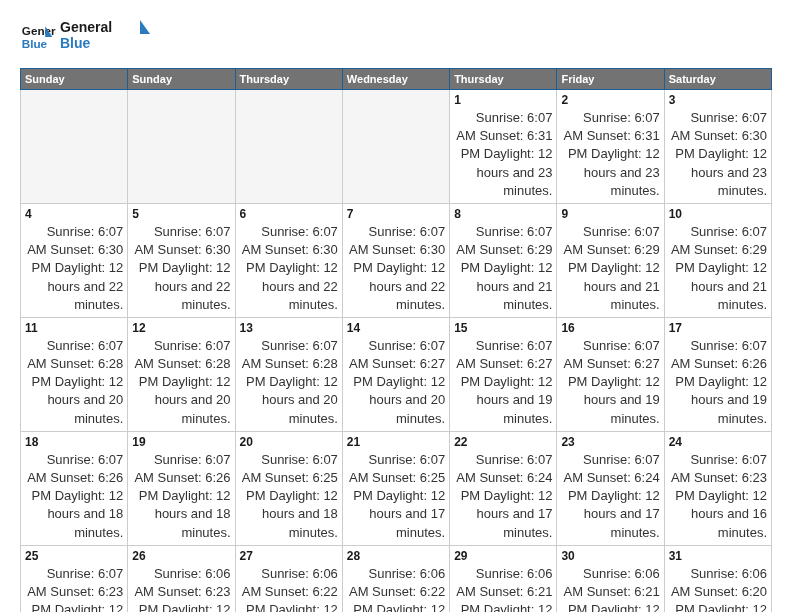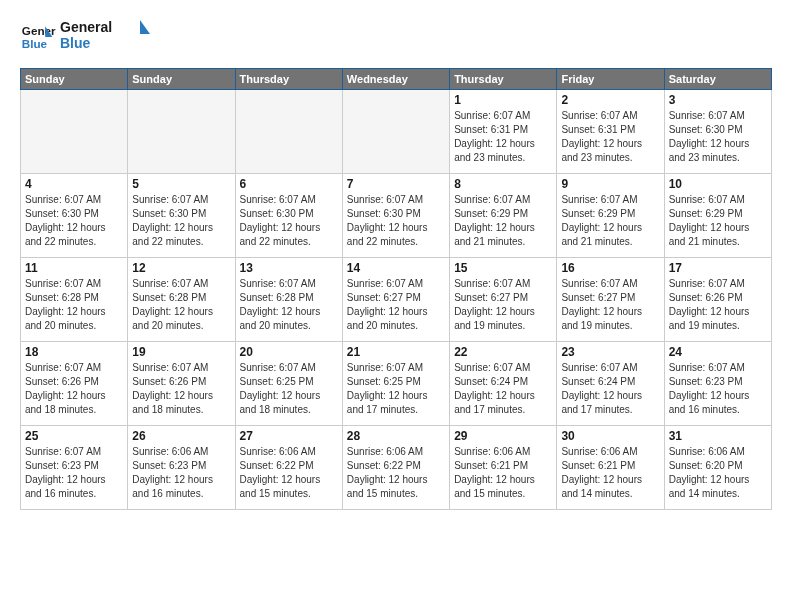--- a/index.html
+++ b/index.html
@@ -71,23 +71,24 @@
       background: #f5f5f5;
     }
     .day-num {
       font-size: 12px;
       font-weight: bold;
       color: #1a1a1a;
       display: block;
       margin-bottom: 2px;
     }
     .day-info {
-      font-size: 10px;
+      font-size: 13px;
       line-height: 1.4;
       color: #333;
+      text-align: right;
     }
   </style>
 </head>
 <body>
 
 <div class="page">
   <div class="header">
     <div class="logo">
       <svg class="logo-icon" viewBox="0 0 40 40" xmlns="http://www.w3.org/2000/svg">
         <text x="2" y="18" font-size="13" font-weight="bold" fill="#1a1a1a" font-family="Arial">General</text>

